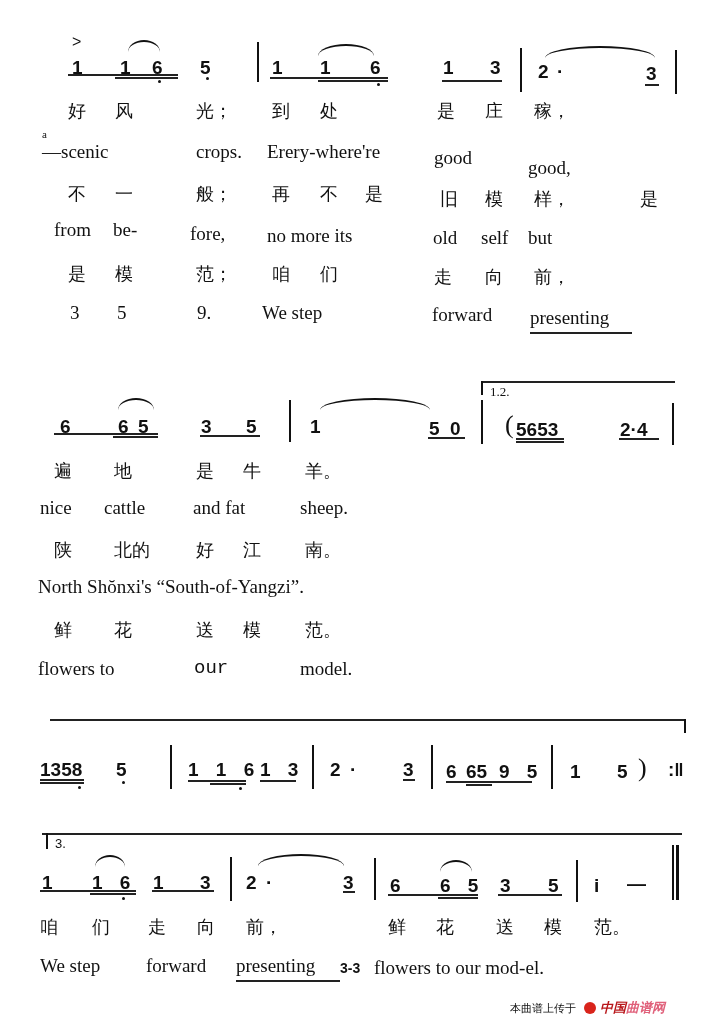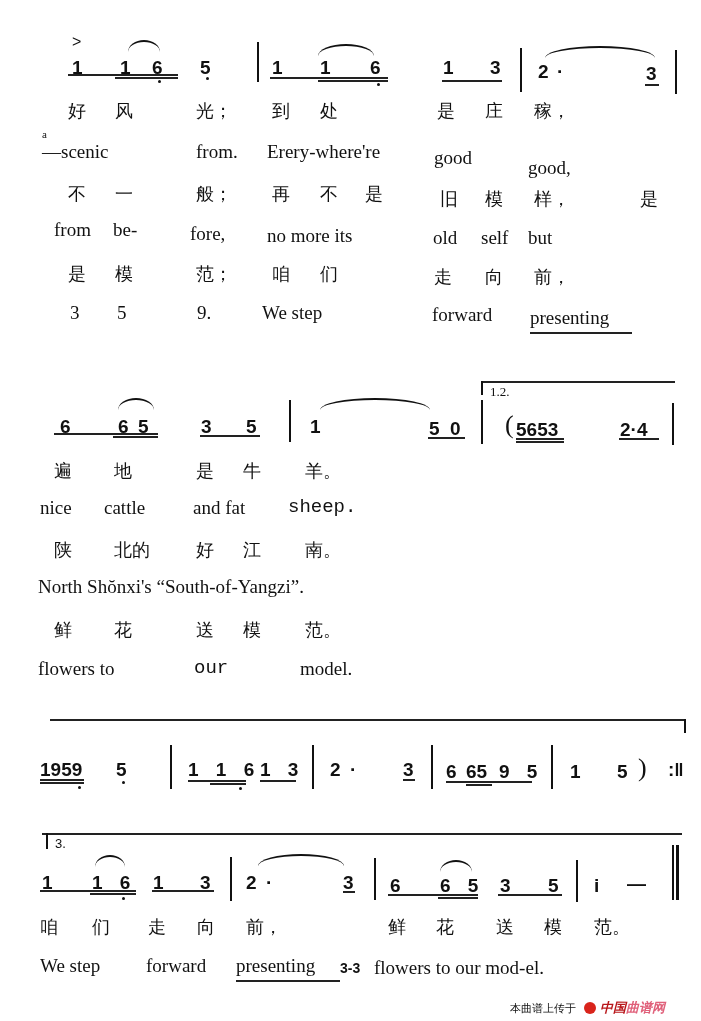--- a/index.html
+++ b/index.html
@@ -58,21 +58,21 @@
   <span class="abs cn" style="left:115px;top:102px;">风</span>
   <span class="abs cn" style="left:196px;top:102px;">光；</span>
   <span class="abs cn" style="left:272px;top:102px;">到</span>
   <span class="abs cn" style="left:320px;top:102px;">处</span>
   <span class="abs cn" style="left:437px;top:102px;">是</span>
   <span class="abs cn" style="left:485px;top:102px;">庄</span>
   <span class="abs cn" style="left:534px;top:102px;">稼，</span>
 
   <span class="abs" style="left:42px;top:128px;font-size:11px;font-family:'Liberation Serif',serif;">a</span>
   <span class="abs en" style="left:42px;top:142px;">—scenic</span>
-  <span class="abs en" style="left:196px;top:142px;">from.</span>
+  <span class="abs en" style="left:196px;top:142px;">crops.</span>
   <span class="abs en" style="left:267px;top:142px;">Erery-where're</span>
   <span class="abs en" style="left:434px;top:148px;">good</span>
   <span class="abs en" style="left:528px;top:158px;">good,</span>
 
   <span class="abs cn" style="left:68px;top:185px;">不</span>
   <span class="abs cn" style="left:115px;top:185px;">一</span>
   <span class="abs cn" style="left:196px;top:185px;">般；</span>
   <span class="abs cn" style="left:272px;top:185px;">再</span>
   <span class="abs cn" style="left:320px;top:185px;">不</span>
   <span class="abs cn" style="left:365px;top:185px;">是</span>
@@ -140,21 +140,21 @@
 
   <span class="abs cn" style="left:54px;top:462px;">遍</span>
   <span class="abs cn" style="left:114px;top:462px;">地</span>
   <span class="abs cn" style="left:196px;top:462px;">是</span>
   <span class="abs cn" style="left:243px;top:462px;">牛</span>
   <span class="abs cn" style="left:305px;top:462px;">羊。</span>
 
   <span class="abs en" style="left:40px;top:498px;">nice</span>
   <span class="abs en" style="left:104px;top:498px;">cattle</span>
   <span class="abs en" style="left:193px;top:498px;">and fat</span>
-  <span class="abs en" style="left:288px;top:498px;font-family:Liberation Mono, monospace;">sheep.</span>
+  <span class="abs en" style="left:300px;top:498px;">sheep.</span>
 
   <span class="abs cn" style="left:54px;top:541px;">陕</span>
   <span class="abs cn" style="left:114px;top:541px;">北的</span>
   <span class="abs cn" style="left:196px;top:541px;">好</span>
   <span class="abs cn" style="left:243px;top:541px;">江</span>
   <span class="abs cn" style="left:305px;top:541px;">南。</span>
 
   <span class="abs en" style="left:38px;top:577px;">North Shŏnxi's “South-of-Yangzi”.</span>
 
   <span class="abs cn" style="left:54px;top:621px;">鲜</span>
@@ -165,21 +165,21 @@
 
   <span class="abs en" style="left:38px;top:659px;">flowers to</span>
   <span class="abs en" style="left:194px;top:659px;font-family:Liberation Mono, monospace;">our</span>
   <span class="abs en" style="left:300px;top:659px;">model.</span>
 </div>
 
 <div>
   <div class="hline" style="left:50px;top:719px;width:636px;height:2px;"></div>
   <div class="bar" style="left:684px;top:719px;height:14px;width:1.5px;"></div>
 
-  <span class="abs num" style="left:40px;top:760px;">1959</span>
+  <span class="abs num" style="left:40px;top:760px;">1358</span>
   <div class="hline" style="left:40px;top:779px;width:44px;"></div>
   <div class="hline" style="left:40px;top:782px;width:44px;"></div>
   <div class="dot" style="left:78px;top:786px;"></div>
   <span class="abs num" style="left:116px;top:760px;">5</span>
   <div class="dot" style="left:122px;top:781px;"></div>
   <div class="bar" style="left:170px;top:745px;height:44px;"></div>
 
   <span class="abs num" style="left:188px;top:760px;letter-spacing:6px;">1 1 6</span>
   <div class="hline" style="left:188px;top:780px;width:58px;"></div>
   <div class="hline" style="left:210px;top:783px;width:36px;"></div>

